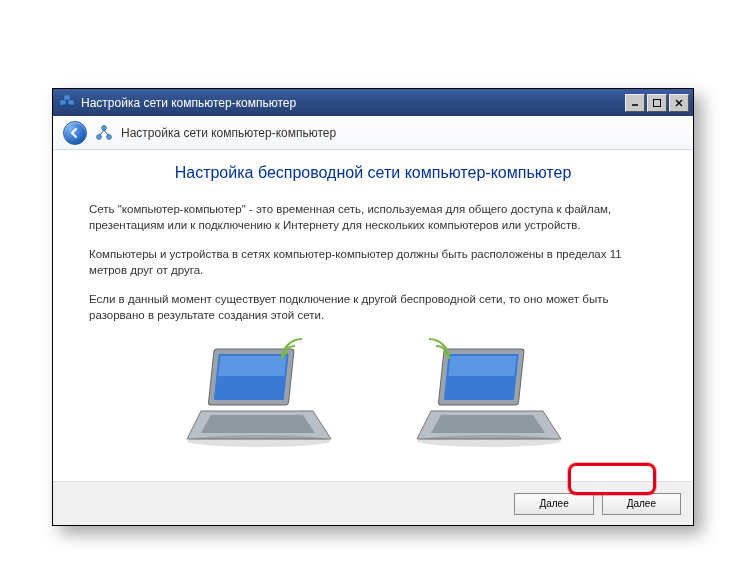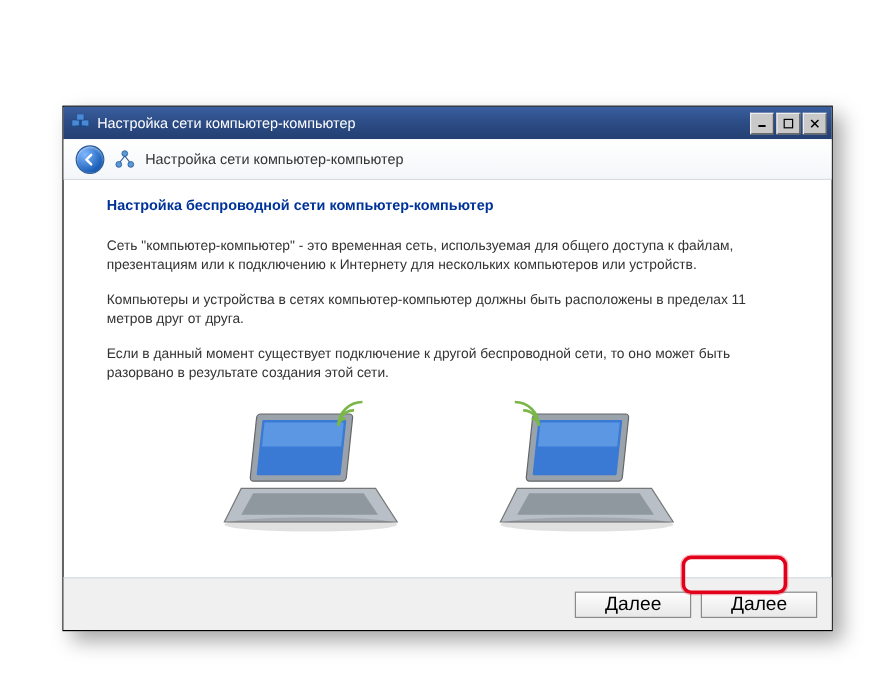--- a/index.html
+++ b/index.html
@@ -66,21 +66,21 @@
   }
   .net-icon { width:18px; height:18px; }
   .header-title { font-size:12px; color:#333; }
   
   .content {
     flex:1;
     padding: 14px 36px 4px 36px;
     color:#333;
     position:relative;
   }
-  .content h1 { font-size:12px; font-weight:bold; margin:0 0 20px 0; color:#003399;}
+  .content h1 { font-size:16px; font-weight:normal; margin:0 0 20px 0; color:#003399;text-align:center;}
   .content p { margin:0 0 14px 0; line-height:1.35; font-size:11.5px; }
   .laptops {
     display:flex;
     justify-content:center;
     gap:80px;
     margin-top:18px;
   }
   .laptop { position:relative; width:150px; height:110px; }
   .wifi-wave {
     position:absolute; top:-6px; left:95px;
@@ -94,21 +94,21 @@
     align-items:center;
     justify-content:flex-end;
     padding:0 12px;
     gap:8px;
   }
   .btn {
     min-width:72px;
     height:22px;
     background:linear-gradient(to bottom,#fdfdfd,#e8e8e8);
     border:1px solid #8a8a8a;
-    font-size:16px;
+    font-size:10px;
     padding:0 24px;
     display:flex; align-items:center; justify-content:center;
     cursor:pointer;
   }
   .highlight-ring {
     position:absolute;
     border:3px solid #e2001a;
     border-radius:8px;
     pointer-events:none;
     box-shadow: 0 0 0 1px rgba(226,0,26,0.3);

